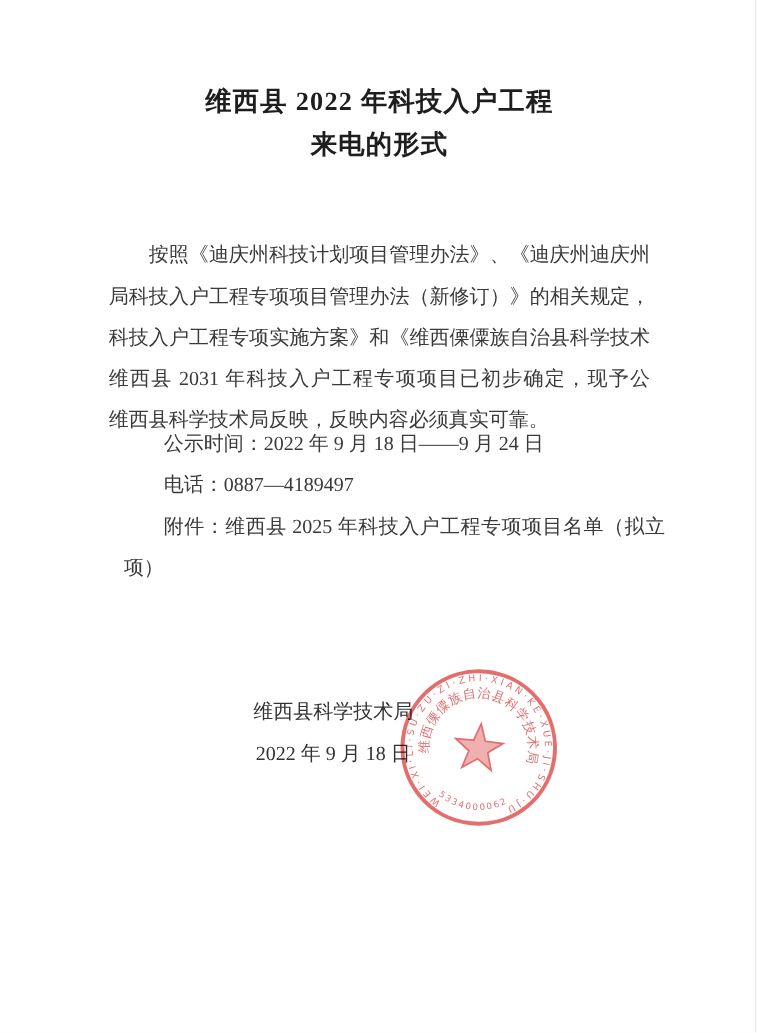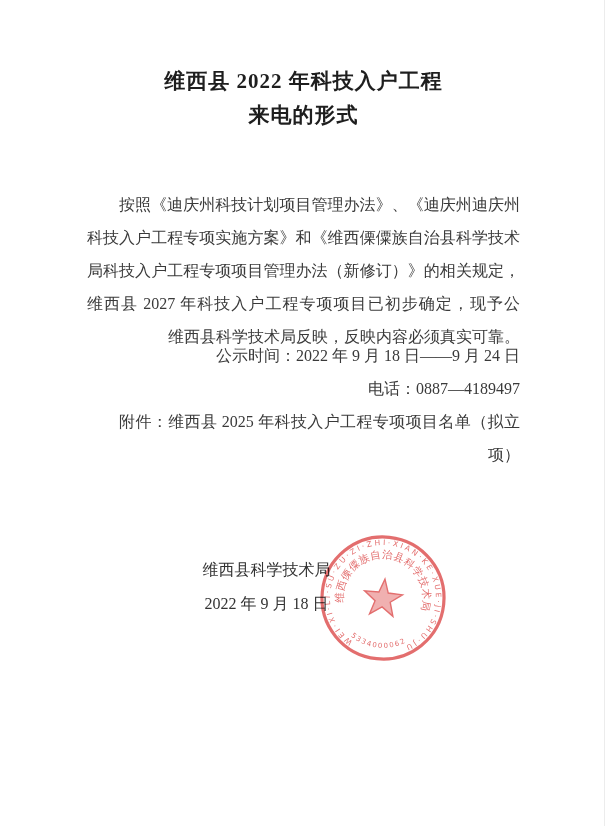--- a/index.html
+++ b/index.html
@@ -24,25 +24,24 @@
     color: #3a3a3a;
   }
   .title {
     position: absolute; left: 0; top: 64px; width: 433px;
     margin: 0; text-align: center;
     font-size: 21px; font-weight: bold; color: #1e1e1e;
     line-height: 34px; letter-spacing: 1px;
   }
   .title .tline { display: block; }
   .para { position: absolute; left: 0; top: 141px; width: 433px; margin-top: 47px; }
-  .details { position: absolute; left: 0; top: 339px; width: 433px; }
+  .details { position: absolute; left: 12px; top: 339px; width: 433px; }
   .bline {
     font-size: 16px; line-height: 33px;
     white-space: nowrap;
-    text-align: right;
   }
   .bline.just {
     white-space: normal;
     text-align: justify;
     text-align-last: justify;
   }
   .bline.indent { padding-left: 32px; }
   .signature {
     position: absolute; left: 0; top: 553px; width: 433px;
     text-align: center; padding-right: 0;
@@ -69,23 +68,23 @@
 <div class="page">
   <div class="doc">
 
     <h1 class="title">
       <span class="tline">维西县 2022 年科技入户工程</span>
       <span class="tline">来电的形式</span>
     </h1>
 
     <div class="para">
       <div class="bline indent just">按照《迪庆州科技计划项目管理办法》、《迪庆州迪庆州</div>
+      <div class="bline just">局科技入户工程专项项目管理办法（新修订）》的相关规定，</div>
       <div class="bline just">科技入户工程专项实施方案》和《维西傈僳族自治县科学技术</div>
-      <div class="bline just">局科技入户工程专项项目管理办法（新修订）》的相关规定，</div>
-      <div class="bline just">维西县 2027 年科技入户工程专项项目已初步确定，现予公</div>
+      <div class="bline just">维西县 2031 年科技入户工程专项项目已初步确定，现予公</div>
       <div class="bline">维西县科学技术局反映，反映内容必须真实可靠。</div>
     </div>
 
     <div class="details">
       <div class="bline indent">公示时间：2022 年 9 月 18 日——9 月 24 日</div>
       <div class="bline indent">电话：0887—4189497</div>
       <div class="bline indent just">附件：维西县 2025 年科技入户工程专项项目名单（拟立</div>
       <div class="bline">项）</div>
     </div>
 

